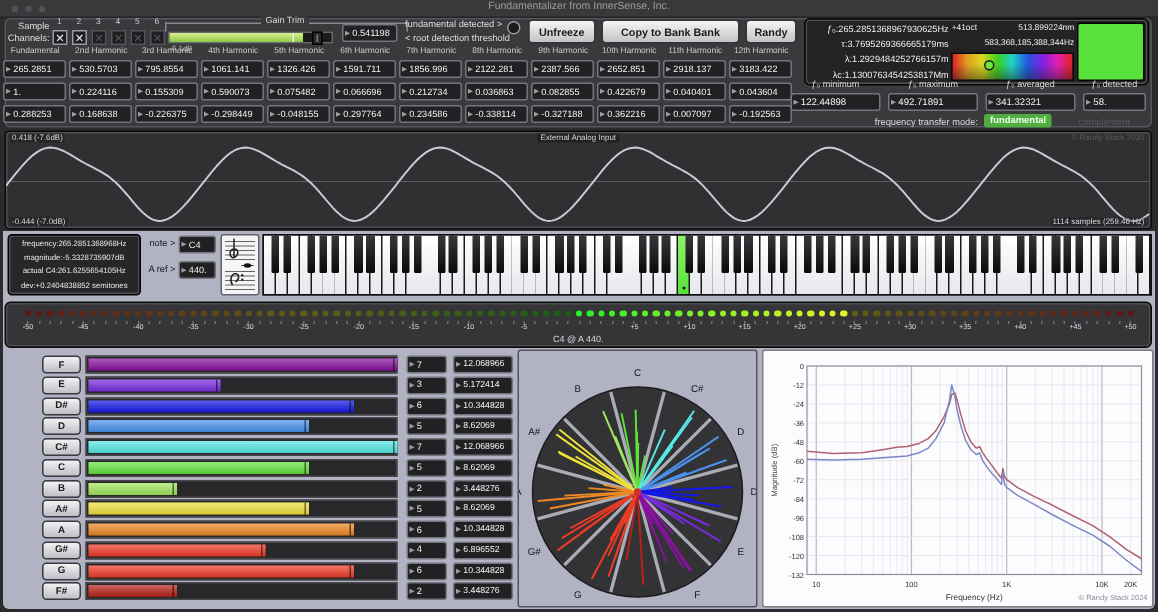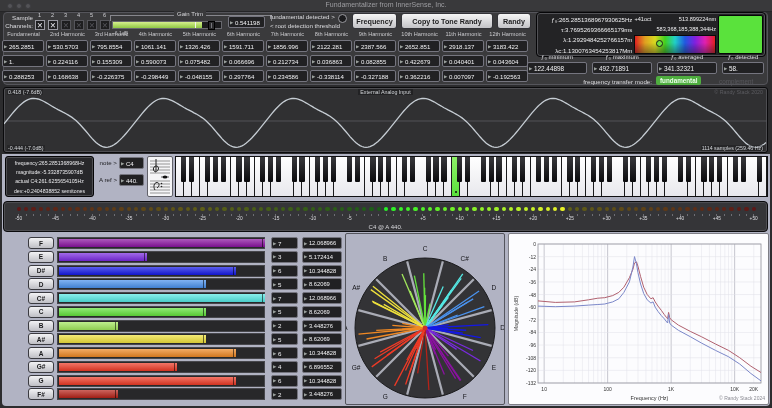--- a/index.html
+++ b/index.html
@@ -102,22 +102,22 @@
     <div class="gain-fill" id="gainfill" style="width: 82%;"></div>
     <div class="gain-notch"></div>
     <div class="gain-handle"></div>
   </div>
   <div class="gain-db">-6.1dB</div>
 
   <div class="slab" style="left:270px;top:13px;">fundamental detected &gt;</div>
   <div class="slab" style="left:270px;top:22px;">&lt; root detection threshold</div>
   <div class="led"></div>
 
-  <div class="btn" style="left:352px;top:13px;width:45px;">Frequency</div>
-  <div class="btn" style="left:401px;top:13px;width:92px;">Copy to Tone Randy</div>
+  <div class="btn" style="left:352px;top:13px;width:45px;">Unfreeze</div>
+  <div class="btn" style="left:401px;top:13px;width:92px;">Copy to Bank Bank</div>
   <div class="btn" style="left:497px;top:13px;width:34px;">Randy</div>
 
   <div class="infopanel">
     <div class="info-left">
       <div>ƒ₀:265.2851368967930625Hz</div>
       <div>τ:3.7695269366665179ms</div>
       <div>λ:1.2929484252766157m</div>
       <div>λc:1.1300763454253817Mm</div>
     </div>
     <div class="info-mid">

